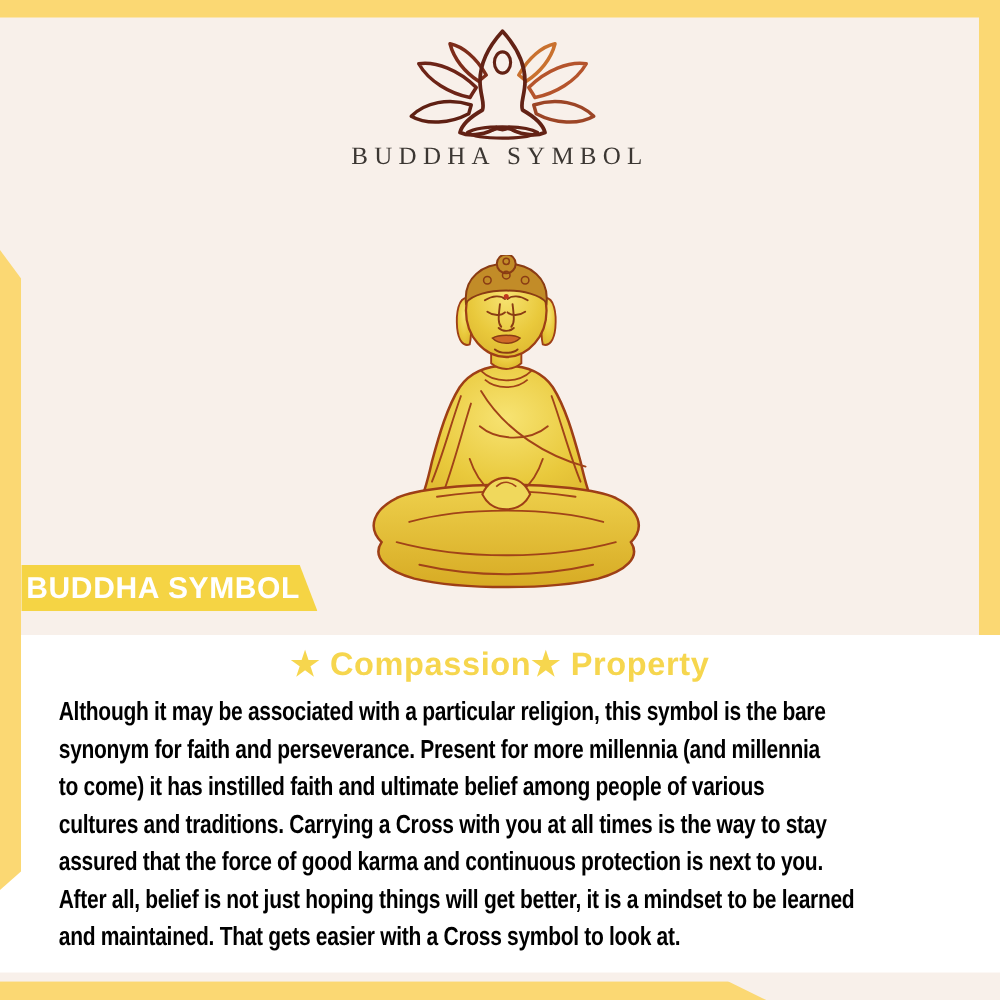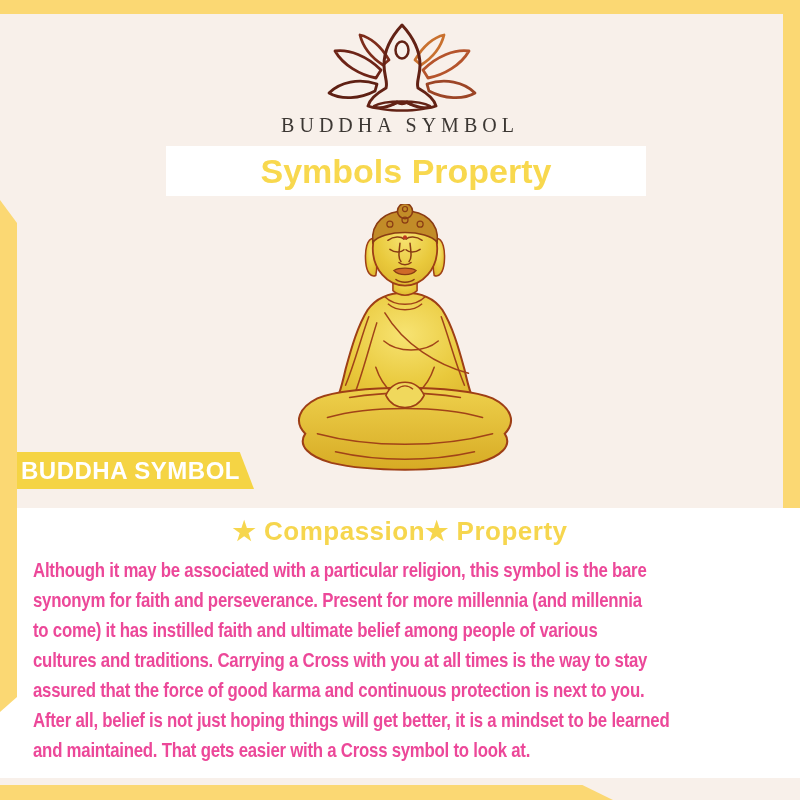--- a/index.html
+++ b/index.html
@@ -64,21 +64,21 @@
   
   .content {
     position: absolute; left: 0; top: 508px; width: 800px; height: 270px;
     background: #ffffff; z-index: 2;
   }
   .subhead {
     margin-top: 4px; width: 100%; text-align: center;
     font-size: 26px; font-weight: 700; color: #f6d64e; line-height: 38px;
     letter-spacing: 0.5px;
   }
-  .paragraph { margin: 5px 20px 0 33px; color: #ec4899; }
+  .paragraph { margin: 5px 20px 0 47px; color: #000000; }
   .paragraph .line {
     font-size: 21px; font-weight: 700; line-height: 30px;
     letter-spacing: -0.3px; white-space: nowrap;
     transform: scaleX(0.8); transform-origin: 0 50%;
   }
 </style>
 </head>
 <body>
 
 <div class="canvas">
@@ -103,23 +103,20 @@
     <g stroke="#632215" stroke-linejoin="round" stroke-linecap="round">
       <path d="M80,5 C69,17 62,31 62,45 C62,56 66,62 64,68 C57,72 48,78 46,86 C55,90 68,87 75,82 C78,84 82,84 85,82 C92,87 105,90 114,86 C112,78 103,72 96,68 C94,62 98,56 98,45 C98,31 91,17 80,5 Z" fill="none" stroke-width="3"></path>
       <path d="M52,86 C62,80 98,80 108,86 C100,92 60,92 52,86 Z" fill="none" stroke-width="2.6"></path>
       <path d="M70,85 Q80,80.5 90,85" fill="none" stroke-width="2"></path>
       <ellipse cx="80" cy="30" rx="6.5" ry="8.5" fill="#f8f1ec" stroke-width="2.5"></ellipse>
     </g>
   </svg>
 
   <div class="brand">BUDDHA SYMBOL</div>
 
-  <div class="title-banner">
-    <h1>Symbols Property</h1>
-  </div>
 
   <svg class="statue" viewBox="0 0 230 272">
     <defs>
       <radialGradient id="gold" cx="50%" cy="35%" r="80%">
         <stop offset="0" stop-color="#f7e372"></stop>
         <stop offset="0.55" stop-color="#e9c93c"></stop>
         <stop offset="1" stop-color="#d9b02a"></stop>
       </radialGradient>
       <linearGradient id="goldLeg" x1="0" y1="0" x2="0" y2="1">
         <stop offset="0" stop-color="#eed04c"></stop>

